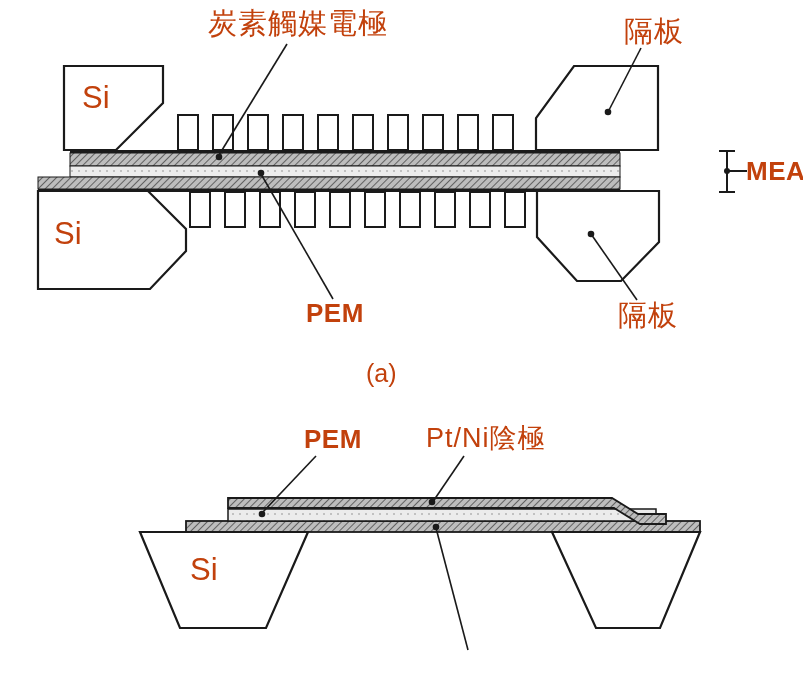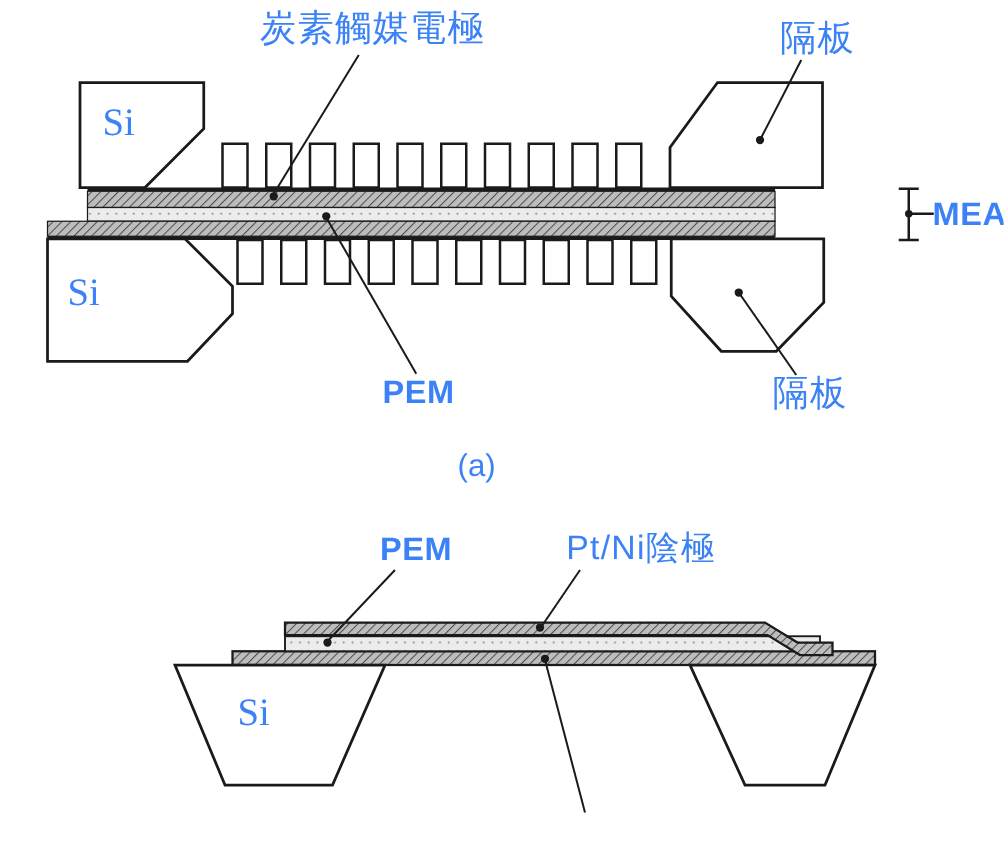--- a/index.html
+++ b/index.html
@@ -8,25 +8,25 @@
     width:803px;height:694px;
     background:#ffffff;
     font-family:"Liberation Sans","DejaVu Sans",sans-serif;
     color:#111;
     overflow:hidden;
   }
   #diagram-svg{position:absolute;left:0;top:0;}
   .label{
     position:absolute;
     white-space:nowrap;
-    color:#3b82f6;
+    color:#c2410c;
     line-height:1.05;
   }
   .cjk{font-size:29px;letter-spacing:1px;}
-  .si{font-family:Liberation Serif, serif;font-size:31px;}
+  .si{font-family:Liberation Sans, sans-serif;font-size:31px;}
   .latin{font-size:26px;font-weight:600;letter-spacing:0.5px;}
   .caption{font-size:25px;}
 </style>
 </head>
 <body>
 
 <div id="canvas">
 
   <svg id="diagram-svg" width="803" height="694" viewBox="0 0 803 694">
     <defs>
@@ -124,16 +124,16 @@
   <div class="label cjk" style="left:208px;top:8px;">炭素觸媒電極</div>
   <div class="label cjk" style="left:624px;top:16px;">隔板</div>
   <div class="label si" style="left:82px;top:82px;">Si</div>
   <div class="label si" style="left:54px;top:218px;">Si</div>
   <div class="label latin" style="left:746px;top:158px;">MEA</div>
   <div class="label latin" style="left:306px;top:300px;">PEM</div>
   <div class="label cjk" style="left:618px;top:300px;">隔板</div>
   <div class="label caption" style="left:366px;top:360px;">(a)</div>
 
   <div class="label latin" style="left:304px;top:426px;">PEM</div>
-  <div class="label cjk" style="left:426px;top:424px;font-size:27px;margin-left:27px;">Pt/Ni陰極</div>
+  <div class="label cjk" style="left:426px;top:424px;font-size:27px;">Pt/Ni陰極</div>
   <div class="label si" style="left:190px;top:554px;">Si</div>
 
 </div>
 
 </body></html>

